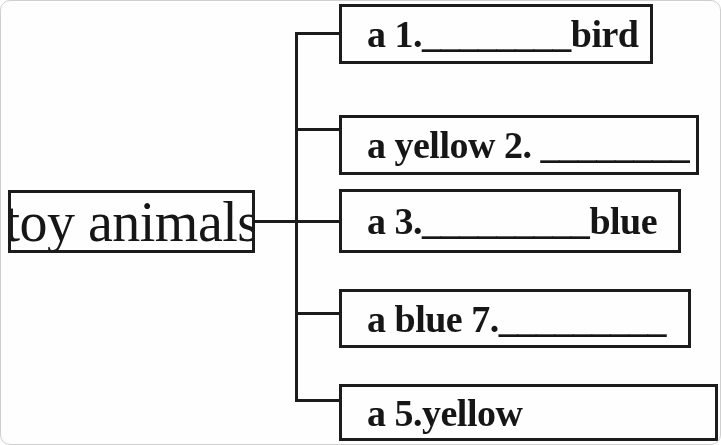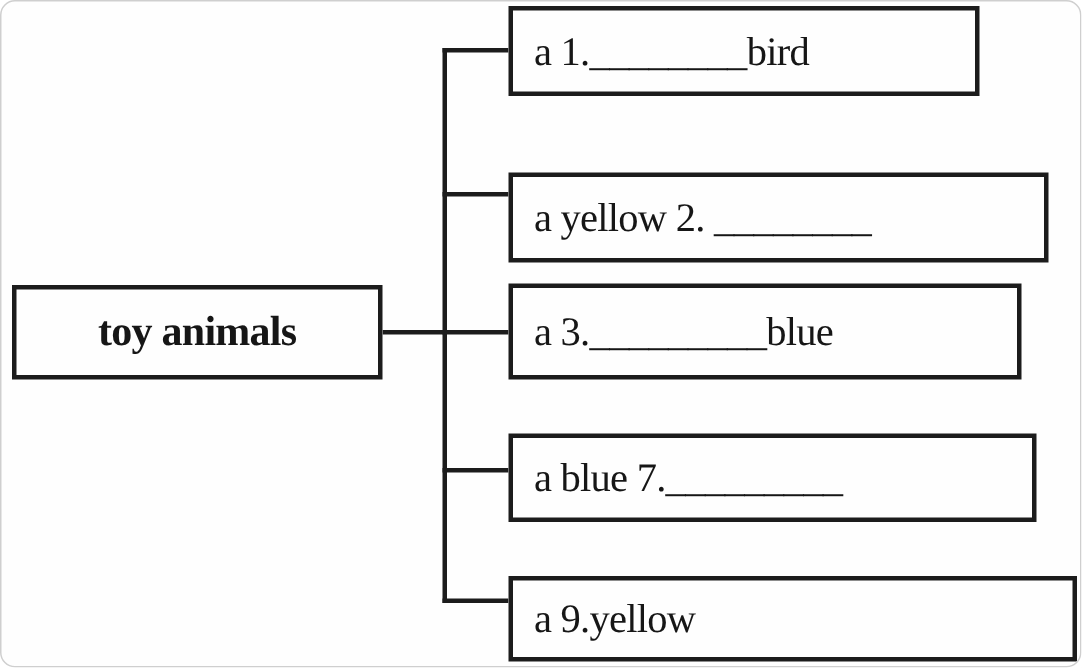--- a/index.html
+++ b/index.html
@@ -26,32 +26,33 @@
     background: #fefefe;
     display: flex;
     align-items: center;
     overflow: hidden;
   }
   .root-node {
     left: 7px;  top: 189px;  width: 247px;  height: 63px;
     justify-content: center;
   }
   .root-node .root-label {
-    font-weight: bold;
-    font-size: 28px;
+    font-weight: normal;
+    font-size: 56px;
     letter-spacing: -0.5px;
     line-height: 1;
     white-space: nowrap;
   }
   .leaf {
-    padding-left: 14px;
-    font-size: 27px;
+    padding-left: 25px;
+    font-size: 38px;
     letter-spacing: -0.5px;
     line-height: 1;
     white-space: pre;
+    font-weight: bold;
   }
   .leaf .blank {
     letter-spacing: -0.4px;
   }
   .leaf-1 { left: 338px; top: 3px;   width: 314px; height: 60px; }
   .leaf-2 { left: 338px; top: 114px; width: 360px; height: 60px; }
   .leaf-3 { left: 338px; top: 188px; width: 342px; height: 64px; text-align: center; }
   .leaf-4 { left: 338px; top: 288px; width: 352px; height: 59px; }
   .leaf-5 { left: 338px; top: 383px; width: 379px; height: 57px; }
   .line {
@@ -77,15 +78,15 @@
   </div>
 
   <div class="node leaf leaf-1"><span>a 1.</span><span class="blank">________</span><span>bird</span></div>
 
   <div class="node leaf leaf-2"><span>a yellow 2. </span><span class="blank">________</span><span></span></div>
 
   <div class="node leaf leaf-3"><span>a 3.</span><span class="blank">_________</span><span>blue</span></div>
 
   <div class="node leaf leaf-4"><span>a blue 7.</span><span class="blank">_________</span><span></span></div>
 
-  <div class="node leaf leaf-5"><span>a 9.</span><span>yellow</span></div>
+  <div class="node leaf leaf-5"><span>a 5.</span><span>yellow</span></div>
 
 </div>
 
 </body></html>

